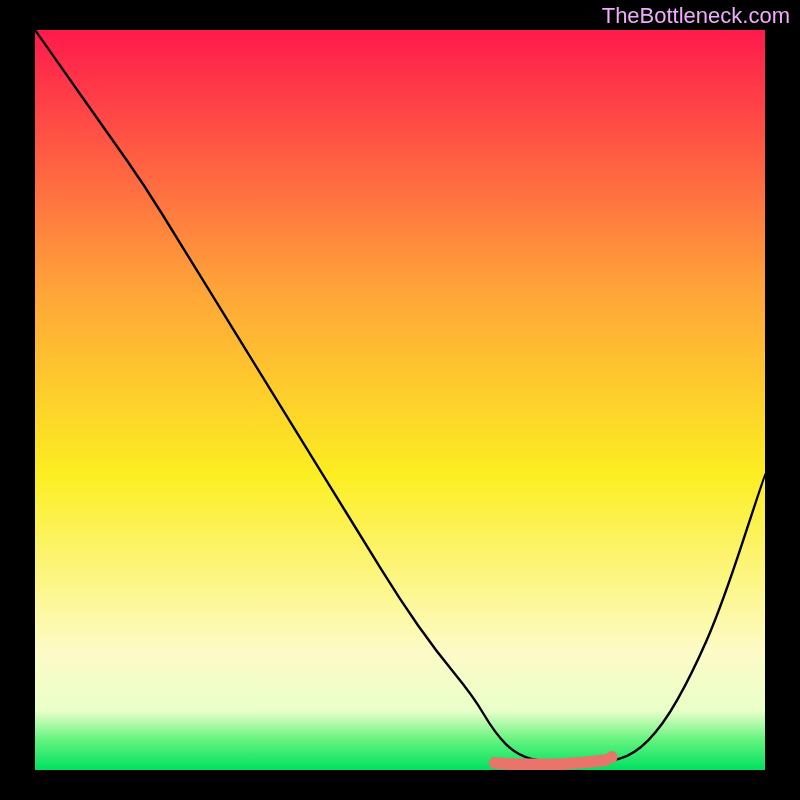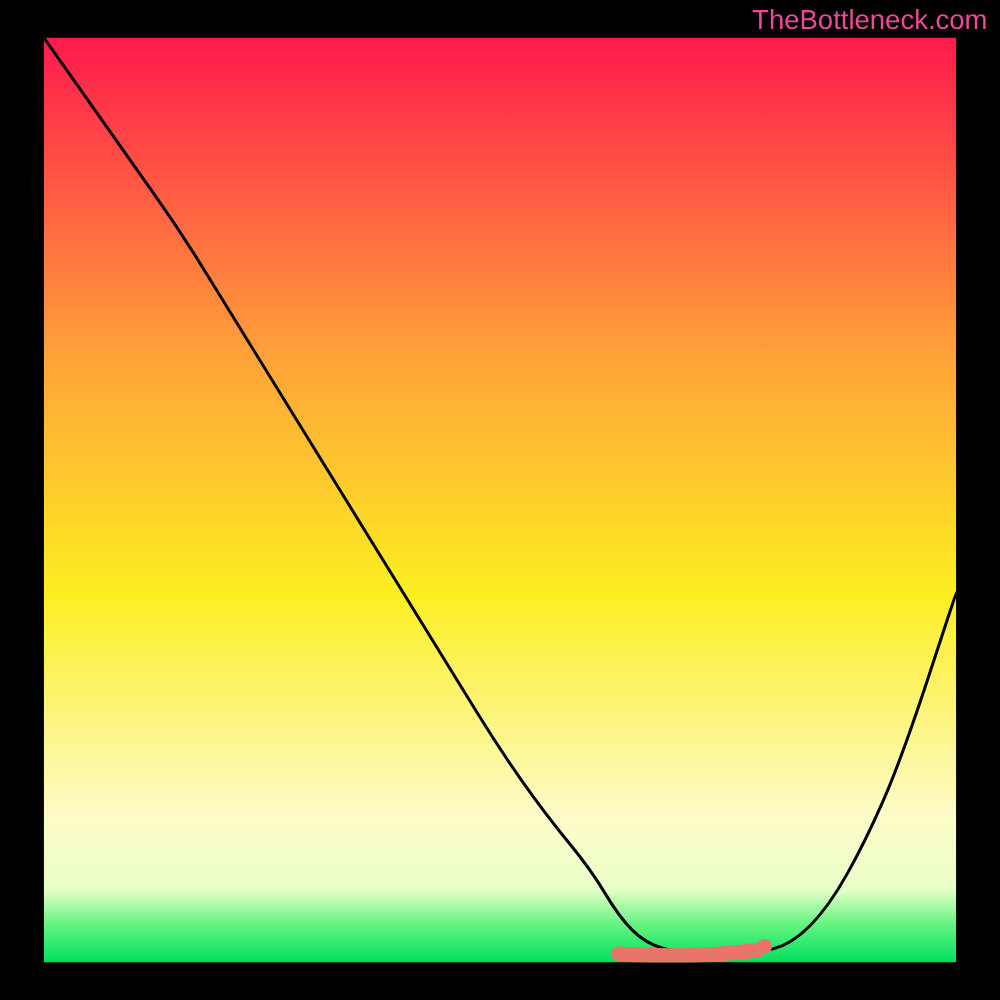--- a/index.html
+++ b/index.html
@@ -13,21 +13,21 @@
   .frame {
     position: relative;
     width: 800px;
     height: 800px;
     background: #000000;
   }
   .watermark {
     position: absolute;
     top: 3px;
     right: 10px;
-    color: #ec4899;
+    color: #f0abfc;
     font-family: Arial, Helvetica, sans-serif;
     font-size: 22px;
     font-weight: 500;
     letter-spacing: 0;
     z-index: 10;
   }
   .plot-area {
     position: absolute;
     left: 35px;
     top: 30px;

